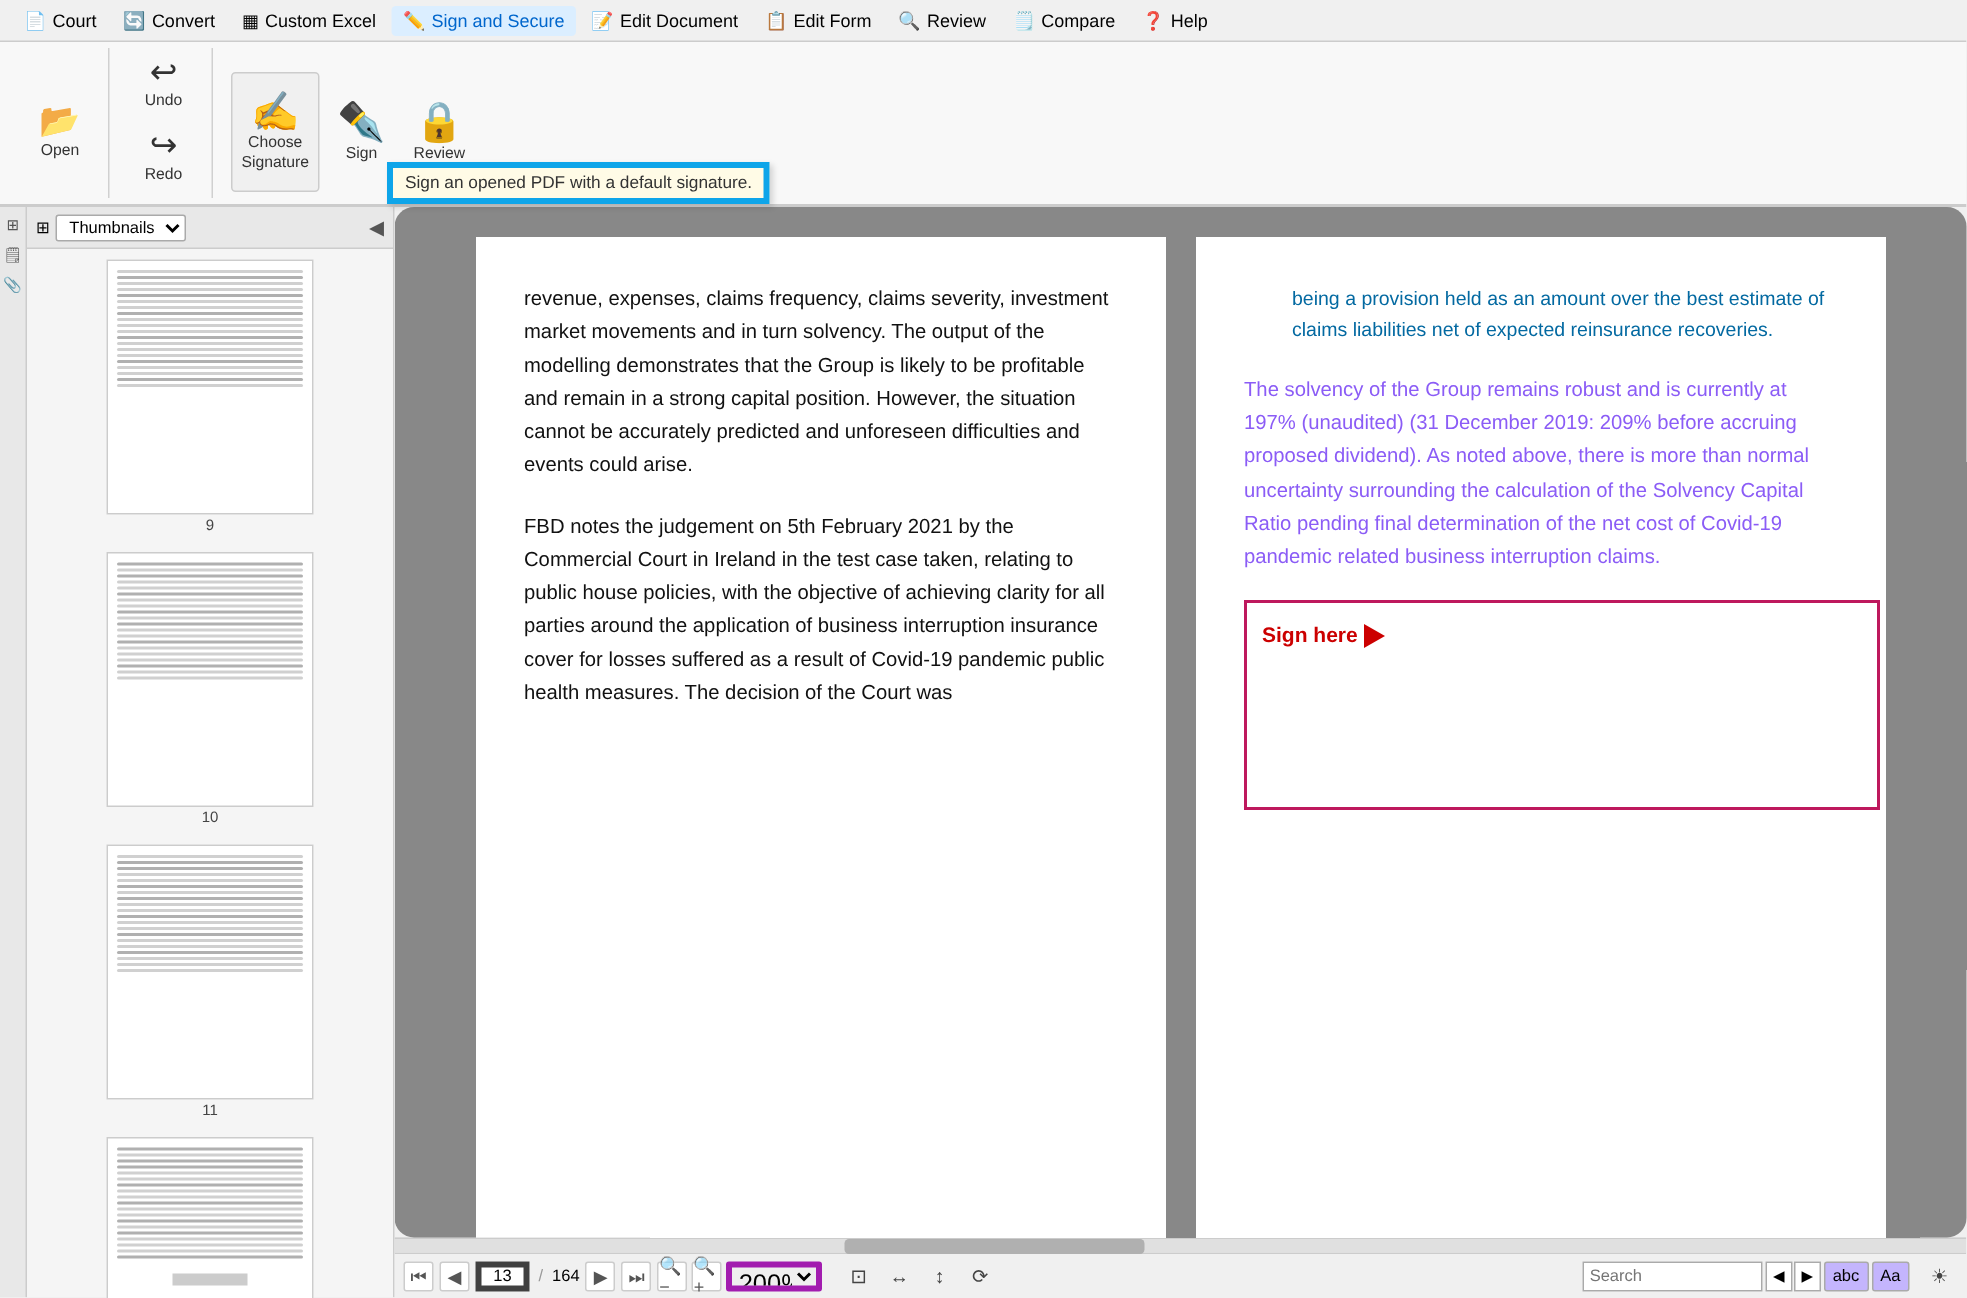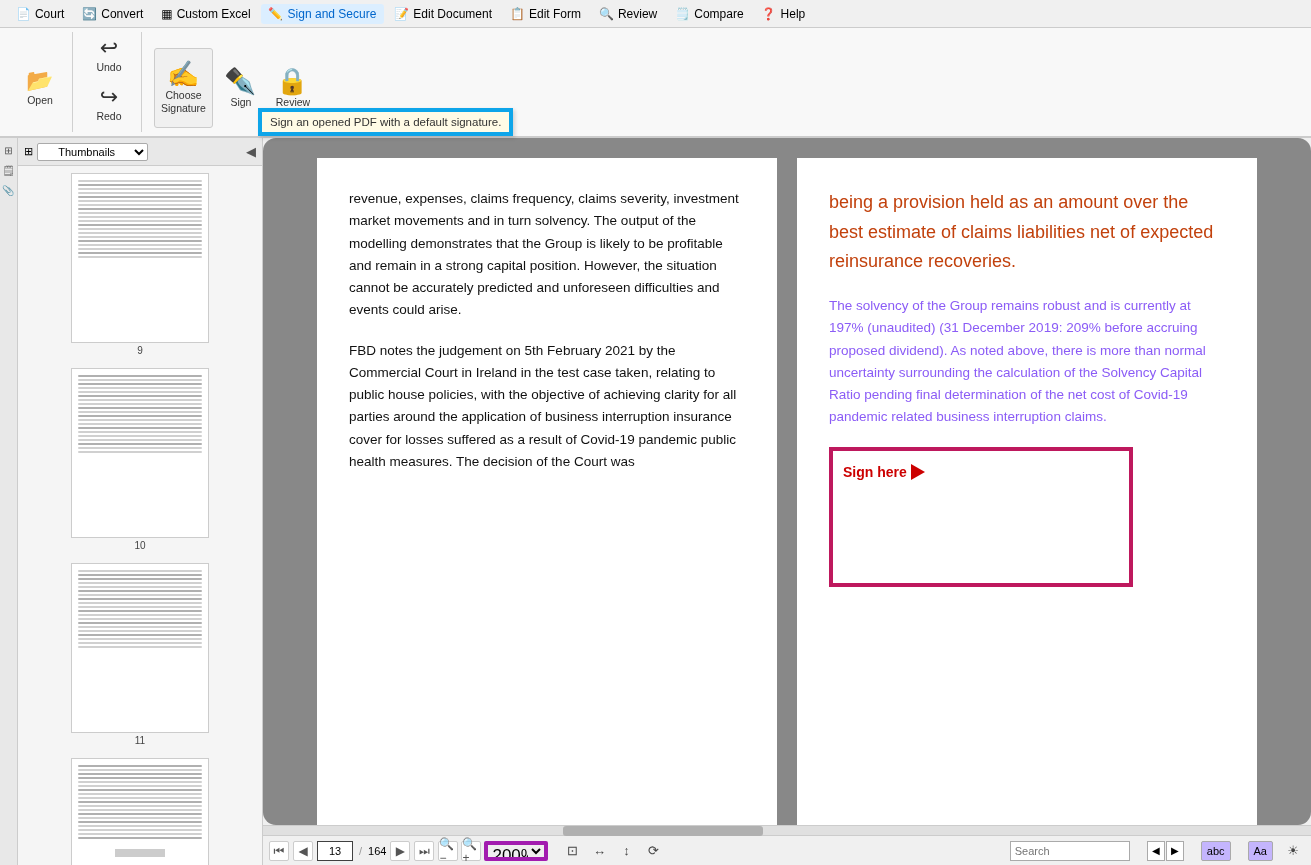--- a/index.html
+++ b/index.html
@@ -123,21 +123,21 @@
       display: flex;
       align-items: center;
       padding: 0 6px;
       gap: 4px;
       font-size: 11px;
     }
     .sidebar-header select {
       font-size: 11px;
       border: 1px solid #aaa;
       background: #fff;
-      padding: 1px 16px;
+      padding: 1px 4px;
       border-radius: 2px;
     }
     .sidebar-collapse-btn {
       margin-left: auto;
       cursor: pointer;
       font-size: 13px;
       color: #555;
     }
     .sidebar-scroll {
       flex: 1;
@@ -217,22 +217,22 @@
       padding: 30px 32px;
       font-size: 13.5px;
       line-height: 1.6;
       color: #111;
       flex-shrink: 0;
       position: relative;
     }
     .pdf-text { margin-bottom: 18px; }
 
     .sign-box {
-      border: 4px solid #be185d;
-      width: 304px;
+      border: 2px solid #be185d;
+      width: 424px;
       height: 140px;
       position: relative;
     }
     .sign-here-label {
       position: absolute;
       top: 10px;
       left: 10px;
       display: flex;
       align-items: center;
       gap: 4px;
@@ -276,21 +276,21 @@
       cursor: pointer;
       font-size: 12px;
       color: #555;
       border: 1px solid #ccc;
       background: #fff;
       border-radius: 2px;
     }
     .page-input {
       width: 36px;
       height: 20px;
-      border: 1px solid #404040;
+      border: 4px solid #404040;
       text-align: center;
       font-size: 11px;
     }
     .bottom-sep { color: #999; margin: 0 2px; }
     .zoom-controls {
       display: flex;
       align-items: center;
       gap: 3px;
     }
     .zoom-select {
@@ -312,21 +312,21 @@
       align-items: center;
       justify-content: center;
       cursor: pointer;
       font-size: 13px;
       color: #444;
       border-radius: 2px;
     }
     .search-box {
       margin-left: auto;
       display: flex;
-      gap: 17px;
+      gap: 2px;
     }
     .search-input {
       width: 120px;
       height: 20px;
       border: 1px solid #aaa;
       padding: 0 4px;
       font-size: 11px;
     }
     .search-nav { display: flex; gap: 1px; }
     .search-nav-btn {
@@ -595,21 +595,21 @@
       <div class="pdf-page">
         <div class="pdf-text" style="font-size:13.5px; line-height:1.65; color:#111;">
           revenue, expenses, claims frequency, claims severity, investment market movements and in turn solvency. The output of the modelling demonstrates that the Group is likely to be profitable and remain in a strong capital position. However, the situation cannot be accurately predicted and unforeseen difficulties and events could arise.
         </div>
         <div class="pdf-text" style="font-size:13.5px; line-height:1.65; color:#111;">
           FBD notes the judgement on 5th February 2021 by the Commercial Court in Ireland in the test case taken, relating to public house policies, with the objective of achieving clarity for all parties around the application of business interruption insurance cover for losses suffered as a result of Covid-19 pandemic public health measures. The decision of the Court was
         </div>
       </div>
 
       <div class="pdf-page">
-        <div class="pdf-text" style="font-size:18px; line-height:1.65; color:#c2410c;">
+        <div class="pdf-text" style="font-size:13px; line-height:1.65; color:#0369a1;margin-left:32px;">
           being a provision held as an amount over the best estimate of claims liabilities net of expected reinsurance recoveries.
         </div>
         <div class="pdf-text" style="font-size:13.5px; line-height:1.65; color:#8b5cf6;">
           The solvency of the Group remains robust and is currently at 197% (unaudited) (31 December 2019: 209% before accruing proposed dividend). As noted above, there is more than normal uncertainty surrounding the calculation of the Solvency Capital Ratio pending final determination of the net cost of Covid-19 pandemic related business interruption claims.
         </div>
 
         <div class="sign-box">
           <div class="sign-here-label">
             <span>Sign here</span>
             <div class="arrow-right"></div>

